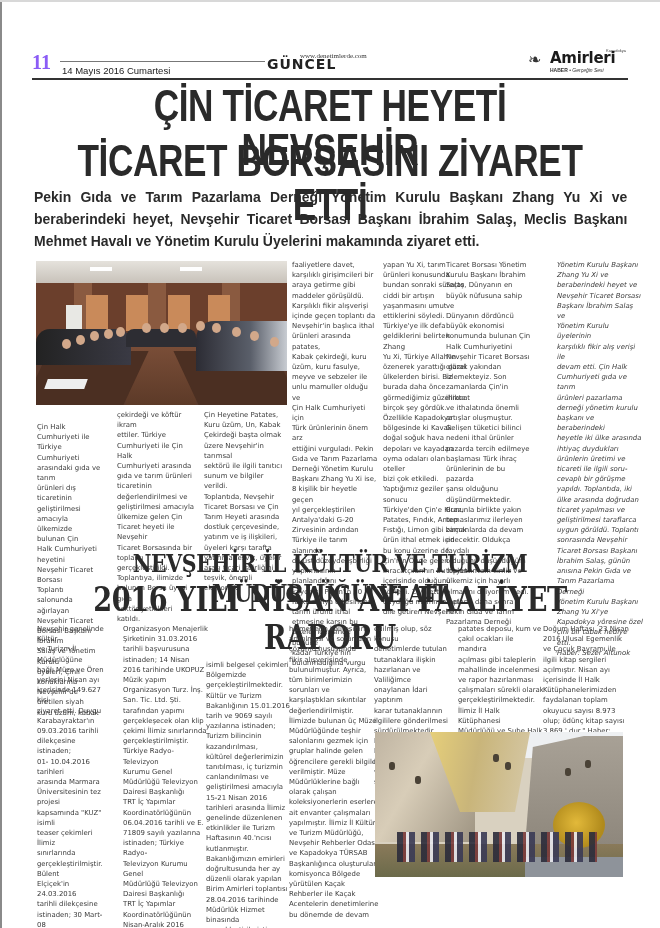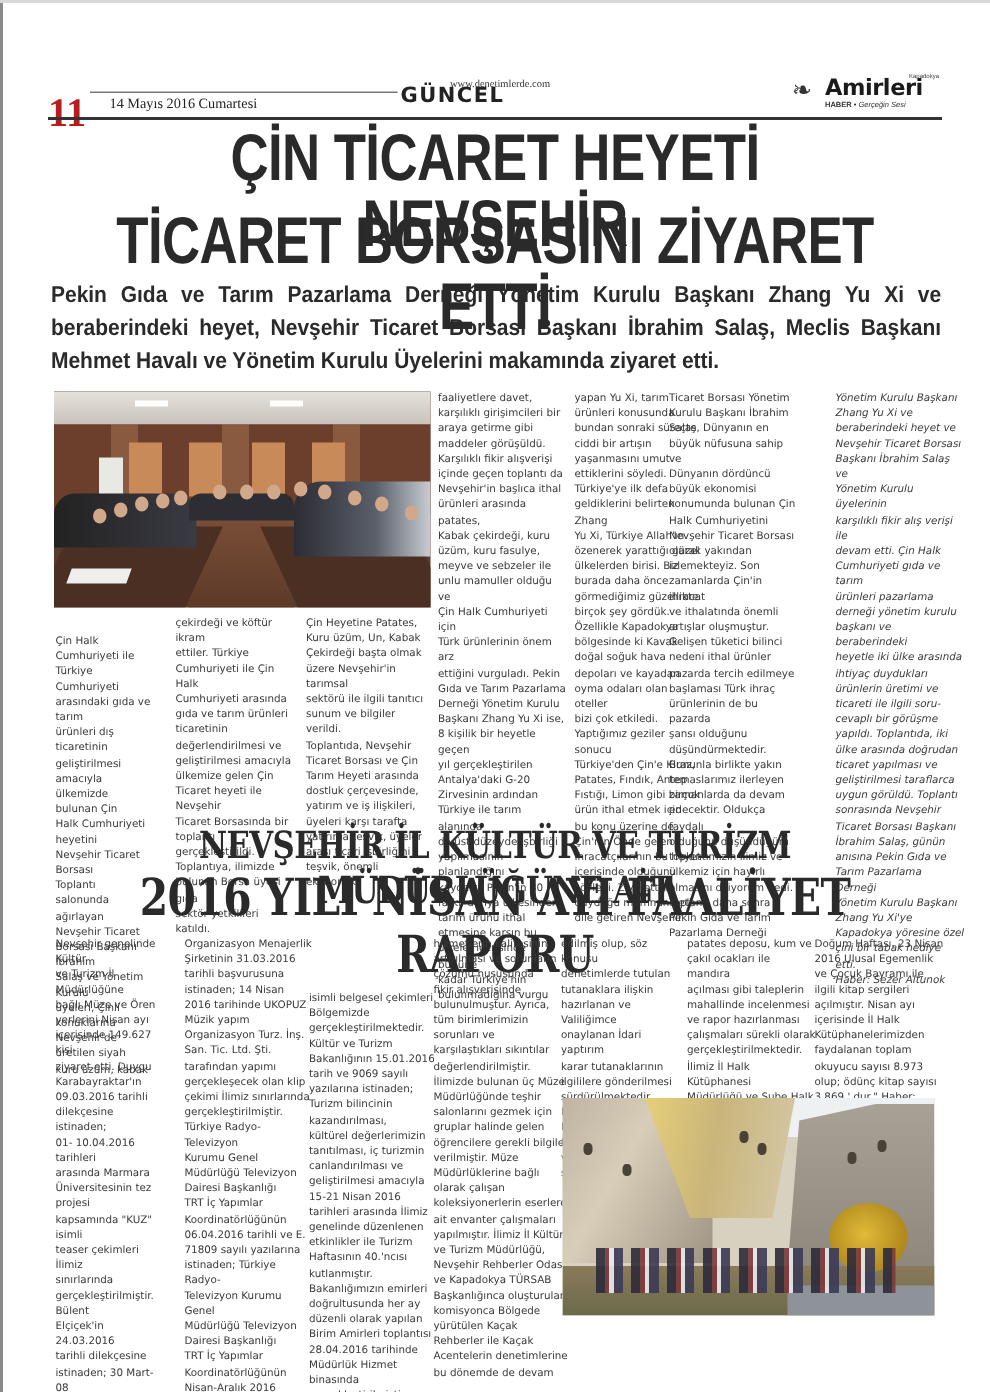--- a/index.html
+++ b/index.html
@@ -4,23 +4,23 @@
 <style>
   * { margin: 0; padding: 0; box-sizing: border-box; }
   html, body { width: 660px; height: 928px; background: #ffffff; overflow: hidden; }
   body { position: relative; font-family: "Liberation Sans", sans-serif; color: #222; }
 
   .page-border { position: absolute; left: 0; top: 0; width: 2px; height: 928px; background: #8a8a8a; }
   .top-rule { position: absolute; left: 0; top: 0; width: 660px; height: 2px; background: #d8d8d8; }
 
   
   .masthead { position: absolute; left: 32px; top: 48px; width: 596px; height: 30px; }
-  .page-num { position: absolute; left: 0; top: 15px; font-family: "Liberation Serif", serif; font-weight: bold; font-size: 27px; line-height: 24px; color: #b91c1c; }
+  .page-num { position: absolute; left: 0; top: 2px; font-family: "Liberation Serif", serif; font-weight: bold; font-size: 20px; line-height: 24px; color: #8b5cf6; }
   .date-line { position: absolute; left: 28px; top: 13px; width: 180px; height: 1px; background: #777; }
-  .date { position: absolute; left: 41px; top: 17px; font-family: Liberation Serif, serif; font-size: 9.5px; color: #222; }
+  .date { position: absolute; left: 30px; top: 17px; font-family: Liberation Sans, sans-serif; font-size: 9.5px; color: #222; }
   .date-rule2 { position: absolute; left: 208px; top: 13px; width: 25px; height: 1px; background: #777; }
   .section-name { position: absolute; left: 235px; top: 8px; font-family: "DejaVu Sans", sans-serif; font-weight: bold; font-size: 14px; letter-spacing: 1px; color: #222; }
   .website { position: absolute; left: 268px; top: 4px; font-family: "Liberation Serif", serif; font-size: 7px; color: #333; }
   .logo { position: absolute; left: 496px; top: 0; width: 100px; height: 28px; }
   .logo-swirl { position: absolute; left: 0; top: 2px; font-size: 16px; color: #333; }
   .logo-word { position: absolute; left: 22px; top: 1px; font-family: "DejaVu Sans", sans-serif; font-weight: bold; font-size: 15px; letter-spacing: -0.3px; color: #1a1a1a; }
   .logo-small { position: absolute; left: 78px; top: 0; font-size: 4px; color: #444; }
   .logo-sub { position: absolute; left: 22px; top: 19px; font-size: 5px; color: #333; white-space: nowrap; }
   .mast-rule { position: absolute; left: 32px; top: 78px; width: 596px; height: 1.5px; background: #333; }
 

